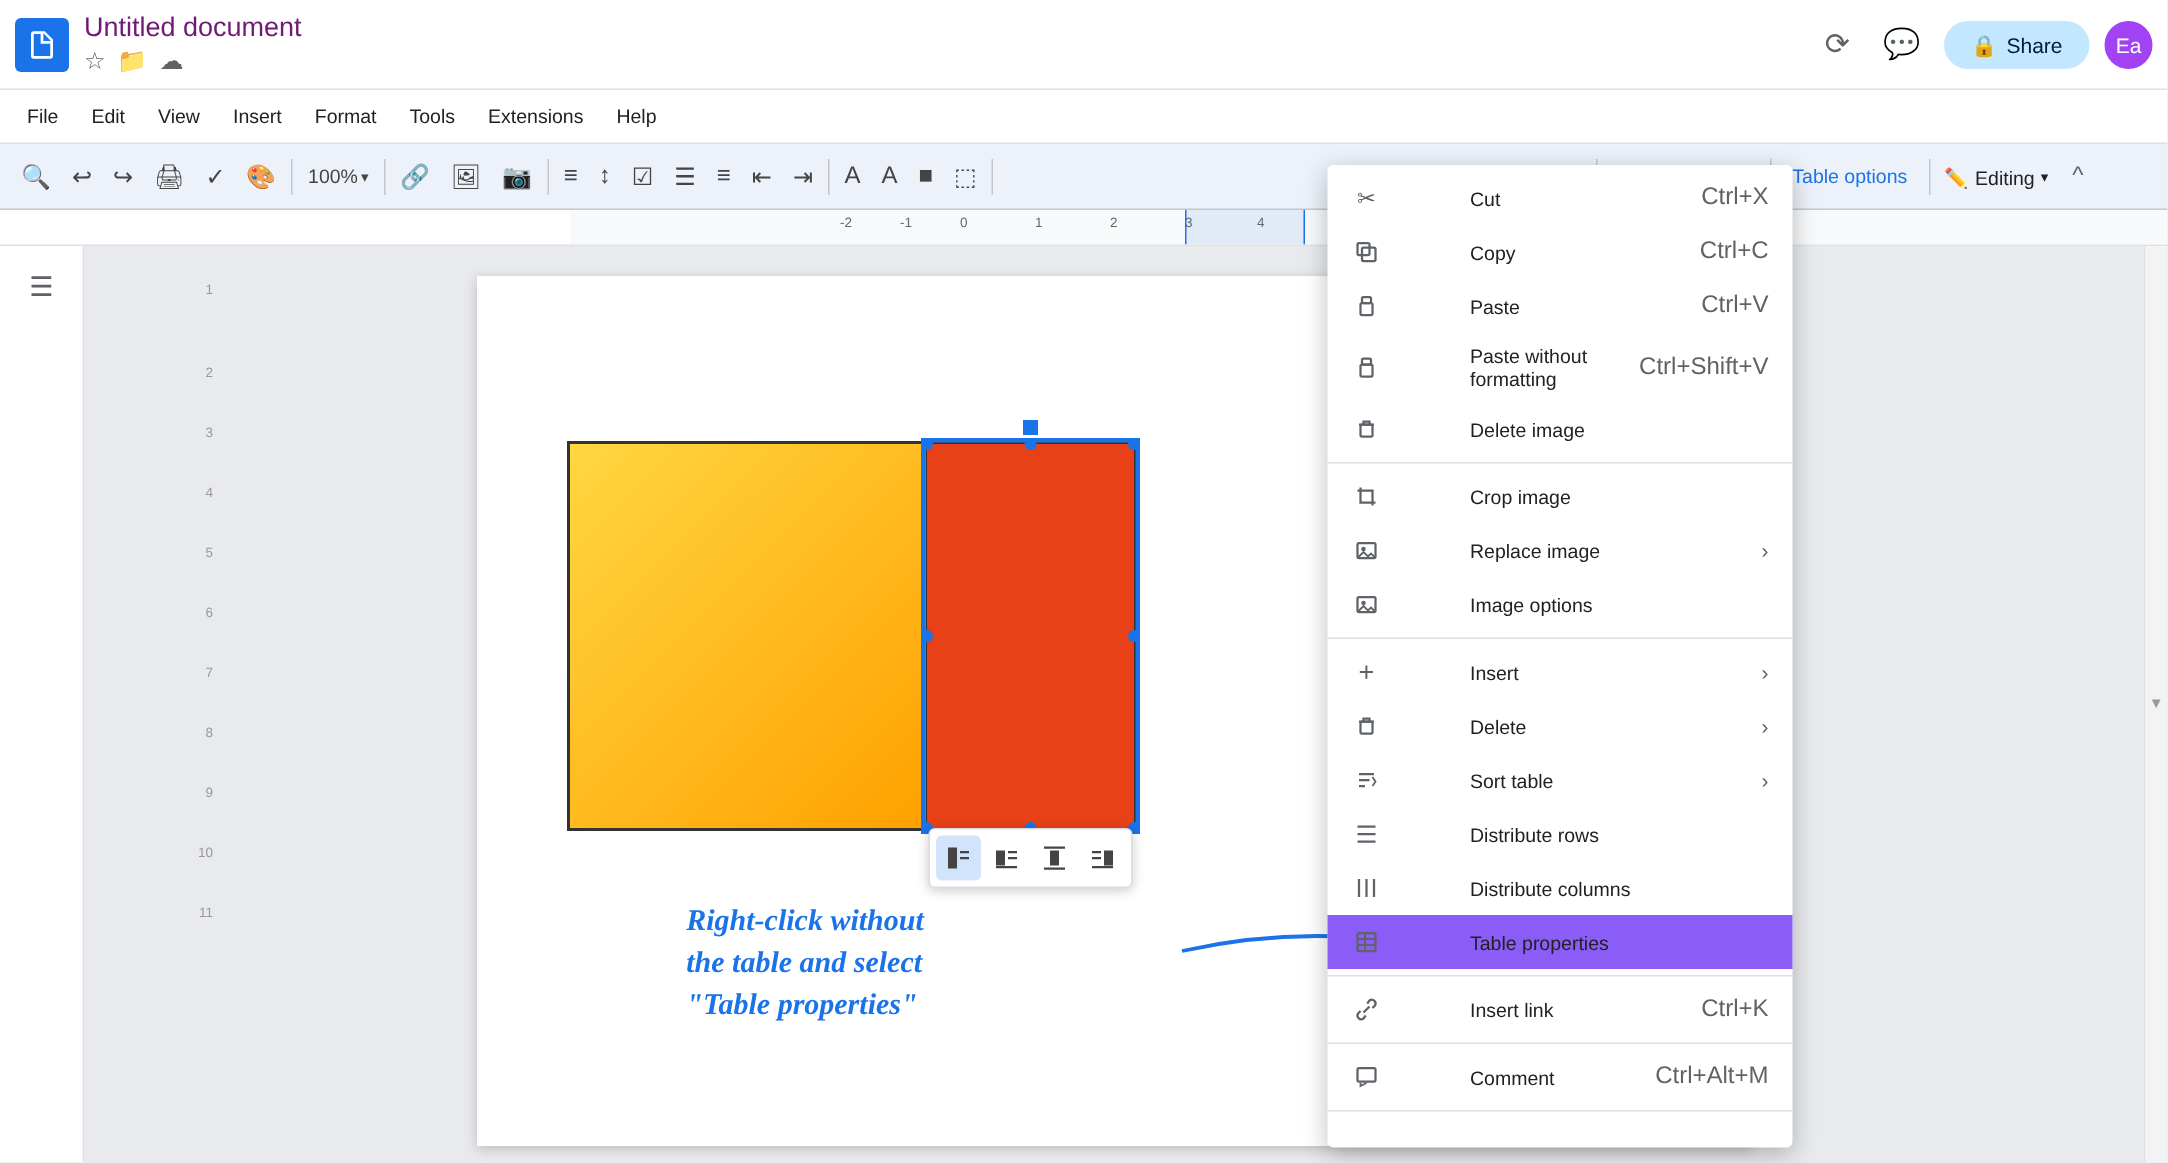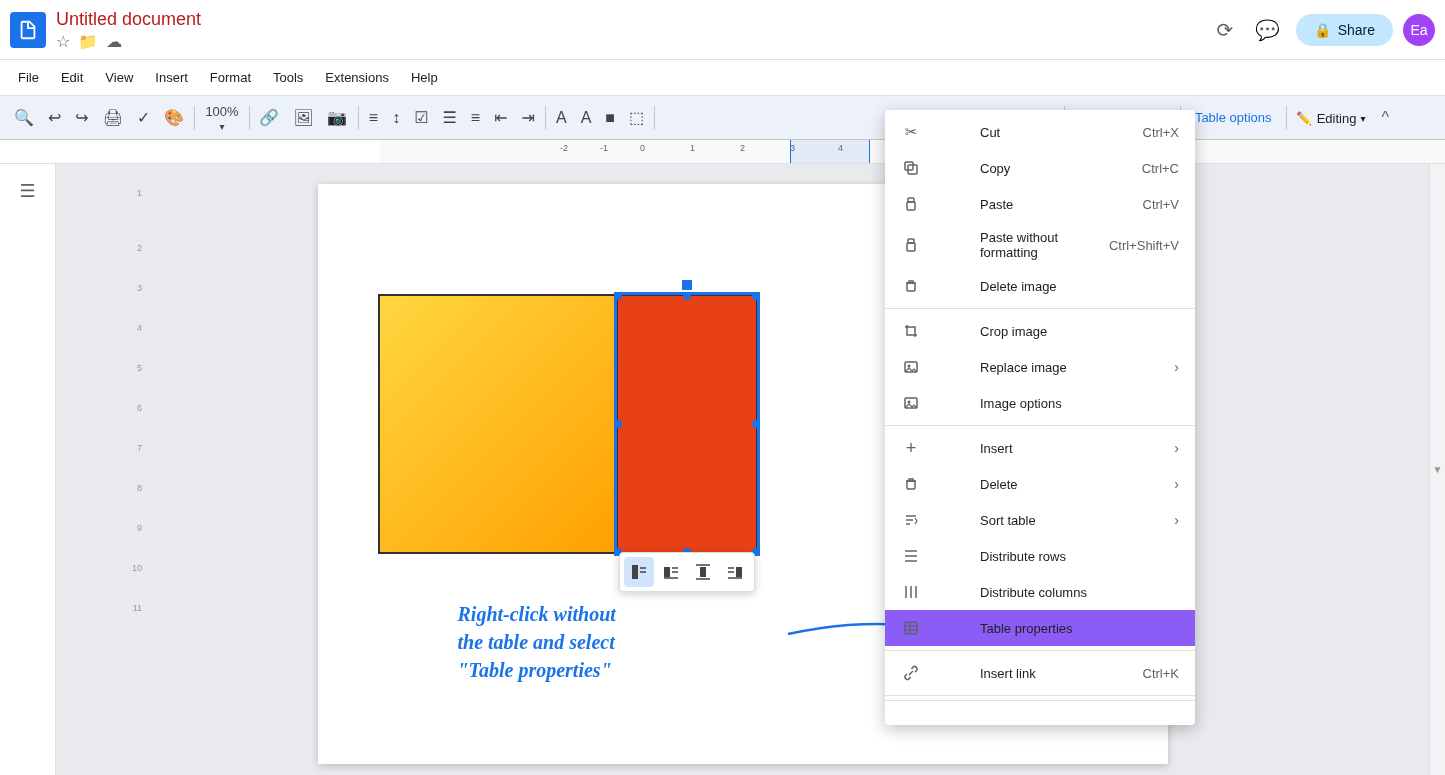--- a/index.html
+++ b/index.html
@@ -18,21 +18,21 @@
     #app-icon {
       width: 36px; height: 36px;
       background: #1a73e8;
       border-radius: 4px;
       display: flex; align-items: center; justify-content: center;
       margin-right: 10px;
       flex-shrink: 0;
     }
     #app-icon svg { width: 22px; height: 22px; }
     #doc-title-area { display: flex; flex-direction: column; margin-right: 8px; }
-    #doc-title { font-size: 18px; color: #b91c1c; font-weight: 400; }
+    #doc-title { font-size: 18px; color: #701a75; font-weight: 400; }
     #doc-icons { display: flex; gap: 8px; margin-top: 2px; }
     .doc-icon { color: #5f6368; cursor: pointer; font-size: 16px; }
     #toolbar-right { margin-left: auto; display: flex; align-items: center; gap: 10px; }
     #history-btn, #chat-btn { background: none; border: none; cursor: pointer; color: #5f6368; font-size: 20px; padding: 6px; }
     #share-btn {
       background: #c2e7ff;
       border: none;
       border-radius: 20px;
       padding: 8px 18px;
       font-size: 14px;
@@ -78,21 +78,21 @@
       gap: 2px;
       border-bottom: 1px solid #c6c6c6;
       position: relative;
     }
     .tb-btn {
       background: none; border: none; cursor: pointer;
       padding: 4px 6px; border-radius: 4px; color: #444;
       font-size: 16px; display: flex; align-items: center; gap: 2px;
     }
     .tb-sep { width: 1px; height: 24px; background: #c6c6c6; margin: 0 2px; }
-    .tb-zoom { font-size: 13px; flex-direction: column; }
+    .tb-zoom { font-size: 13px; }
 
     
     #ctx-toolbar {
       position: absolute;
       right: 50px;
       top: 0;
       height: 44px;
       display: flex; align-items: center; gap: 0;
     }
     .ctx-btn {
@@ -268,21 +268,21 @@
       position: relative;
     }
     .cm-icon {
       width: 20px; height: 20px;
       margin-right: 12px;
       display: flex; align-items: center; justify-content: center;
       color: #5f6368; font-size: 15px;
       flex-shrink: 0;
     }
     .cm-label { flex: 1; margin-left: 47px; }
-    .cm-shortcut { color: #5f6368; font-size: 13px; margin-left: 10px; }
+    .cm-shortcut { color: #5f6368; font-size: 16px; margin-left: 10px; }
     .cm-arrow { color: #5f6368; font-size: 14px; margin-left: auto; }
     .cm-divider { height: 1px; background: #e0e0e0; margin: 4px 0; }
 
     
     #right-edge {
       width: 16px;
       background: #f1f3f4;
       border-left: 1px solid #e0e0e0;
       display: flex; align-items: center; justify-content: center;
     }
@@ -669,20 +669,30 @@
           <path d="M6,10 L10,6" stroke="#5f6368" stroke-width="1.5"></path>
           <path d="M4,9 L2.5,10.5 a2.5 2.5 0 0 0 3.5 3.5 L7.5,12" stroke="#5f6368" stroke-width="1.5" fill="none"></path>
           <path d="M12,7 L13.5,5.5 a2.5 2.5 0 0 0-3.5-3.5 L8.5,4" stroke="#5f6368" stroke-width="1.5" fill="none"></path>
         </svg>
     </div>
     <span class="cm-label">Insert link</span>
     <span class="cm-shortcut">Ctrl+K</span>
   </div>
   <div class="cm-divider"></div>
 
+  <div class="cm-item">
+    <div class="cm-icon">
+      <svg width="16" height="16" viewBox="0 0 16 16">
+          <rect x="2" y="2" width="12" height="9" rx="1" fill="none" stroke="#5f6368" stroke-width="1.5"></rect>
+          <polyline points="4,12 4,14 8,12" stroke="#5f6368" stroke-width="1.2" fill="none"></polyline>
+        </svg>
+    </div>
+    <span class="cm-label">Comment</span>
+    <span class="cm-shortcut">Ctrl+Alt+M</span>
+  </div>
   <div class="cm-divider"></div>
 
   <div class="cm-item">
     
     
     
   </div>
 </div>
 
 </body></html>

